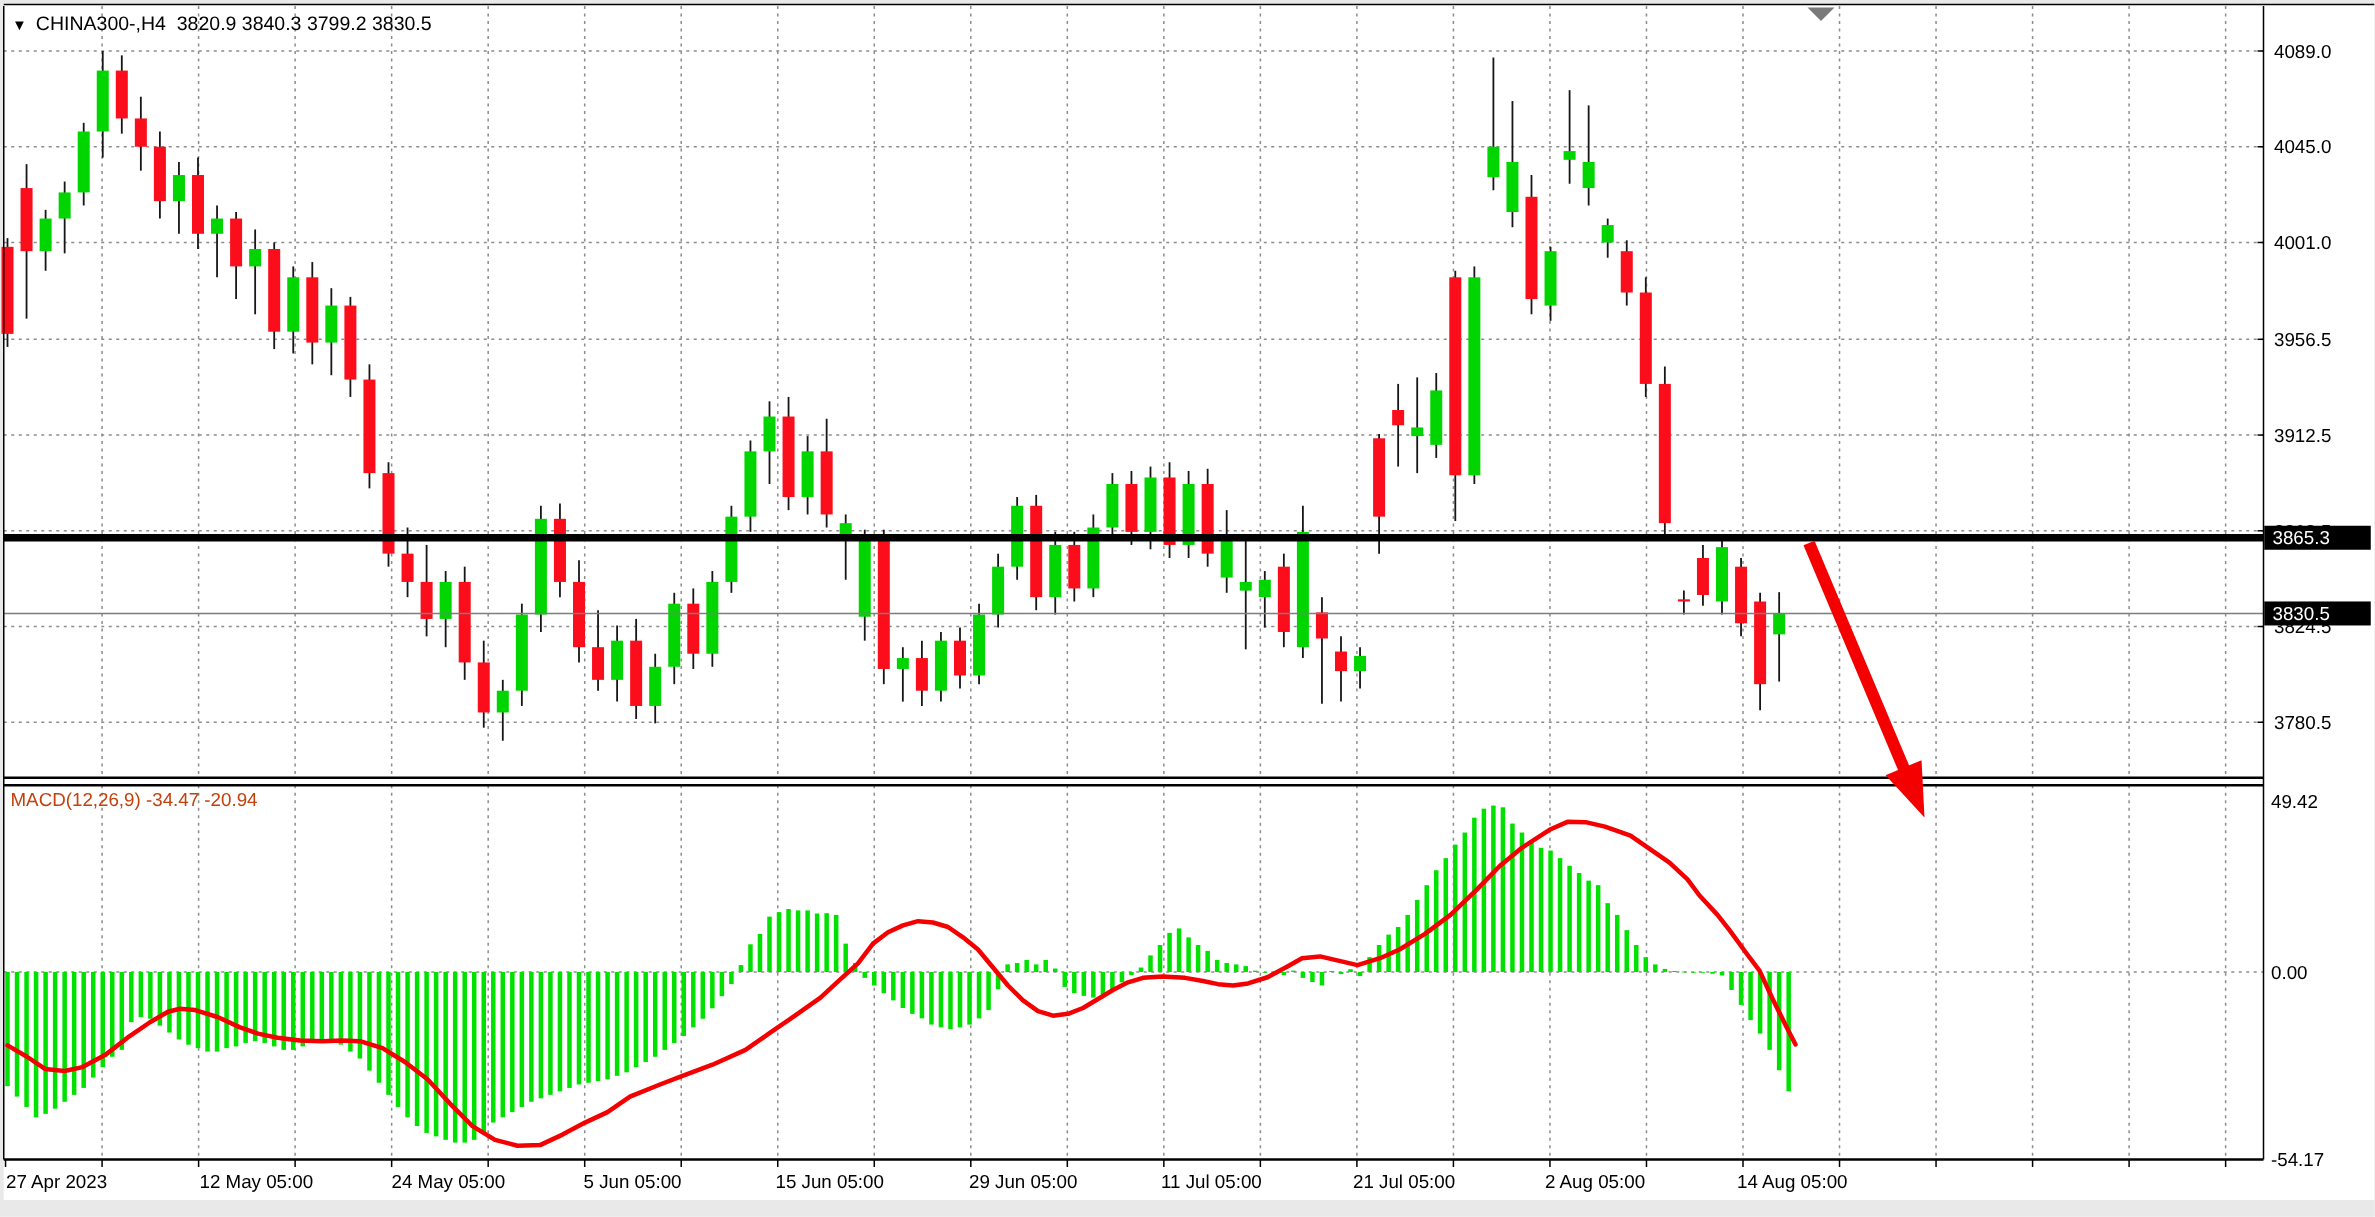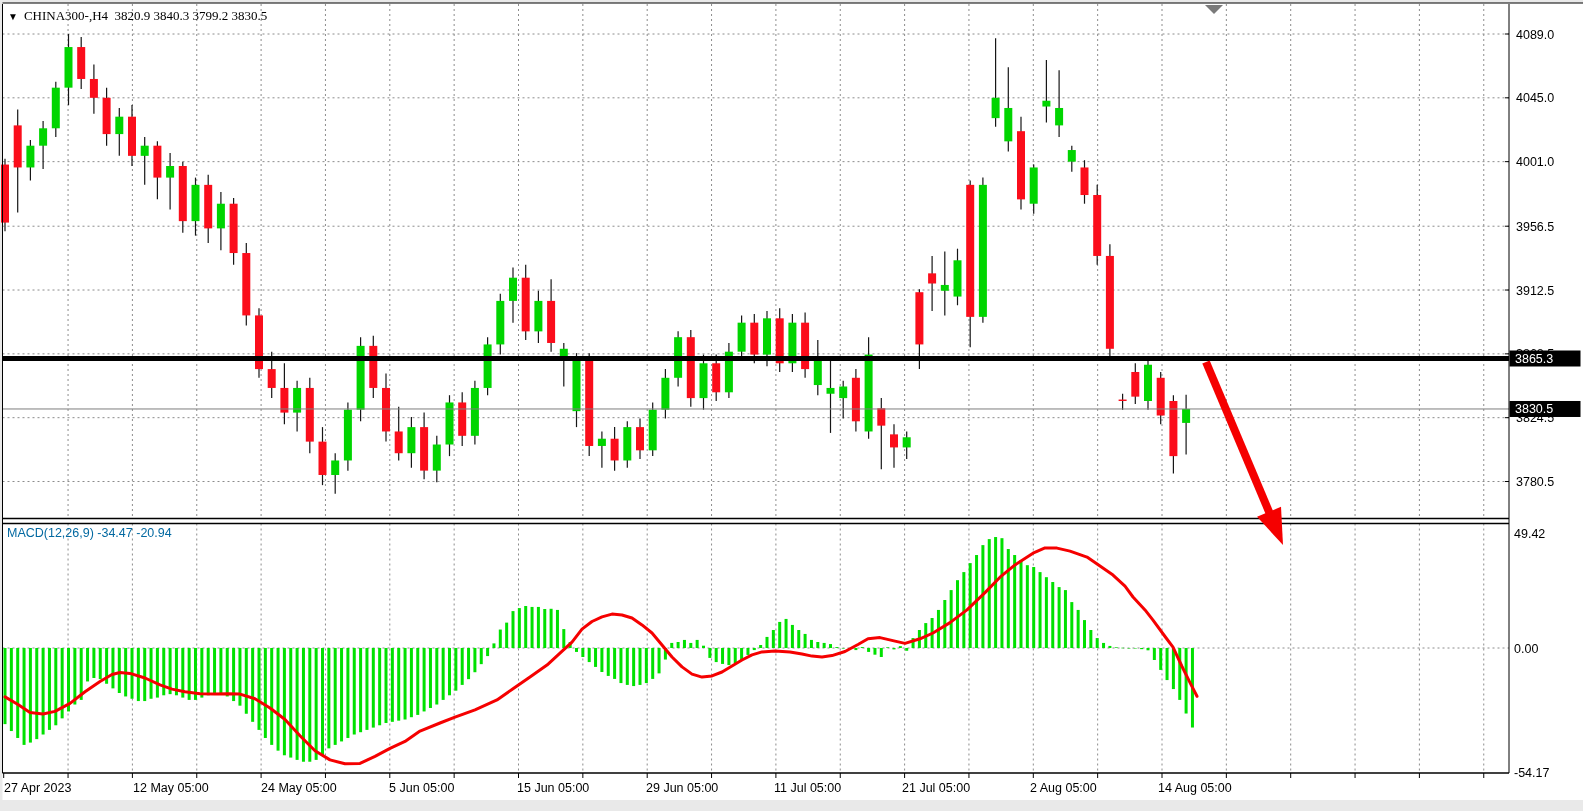--- a/index.html
+++ b/index.html
@@ -1,21 +1,21 @@
 <!DOCTYPE html>
 <html><head>
 <meta charset="utf-8">
 <style>
   html,body{margin:0;padding:0;}
   body{background:#e9e9e9;font-family:"Liberation Sans",sans-serif;}
   #stage{position:relative;width:1583px;height:811px;background:#e9e9e9;overflow:hidden;}
   #chart-svg{position:absolute;left:0;top:0;}
-  .overlay-title{position:absolute;left:8px;top:8px;font-size:13px;color:#000;white-space:pre;font-family:Liberation Serif, serif;}
+  .overlay-title{position:absolute;left:8px;top:8px;font-size:13px;color:#000;white-space:pre;}
   .overlay-title .tri{font-size:10px;margin-right:6px;}
-  .overlay-ind{position:absolute;left:7px;top:526px;font-size:12.5px;color:#0369a1;}
+  .overlay-ind{position:absolute;left:7px;top:526px;font-size:12.5px;color:#c2410c;}
 </style>
 </head>
 <body>
 
 <div id="stage">
   <svg id="chart-svg" width="1583" height="811">
       <rect x="0" y="0" width="1583" height="811" fill="#e9e9e9"></rect>
       <rect x="2.5" y="3" width="1580.5" height="797" fill="#ffffff"></rect>
       <line x1="68.05" y1="4" x2="68.05" y2="518.5" stroke="#8c8c8c" stroke-dasharray="2,3"></line>
       <line x1="68.05" y1="523.5" x2="68.05" y2="773" stroke="#8c8c8c" stroke-dasharray="2,3"></line>

